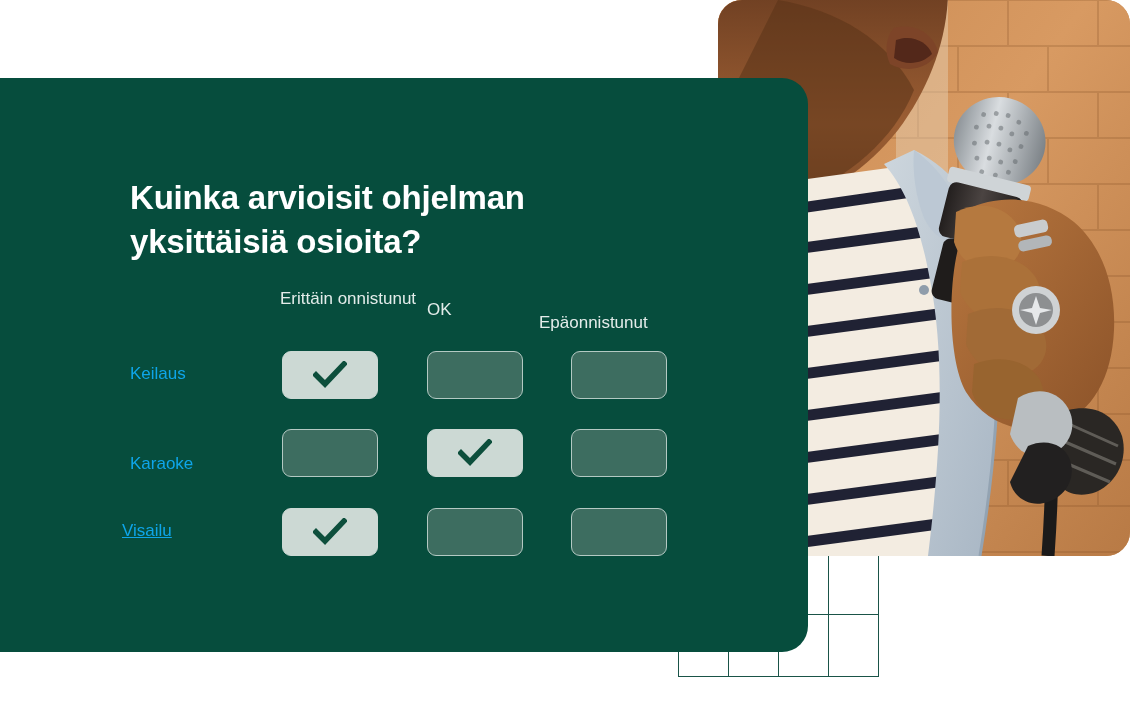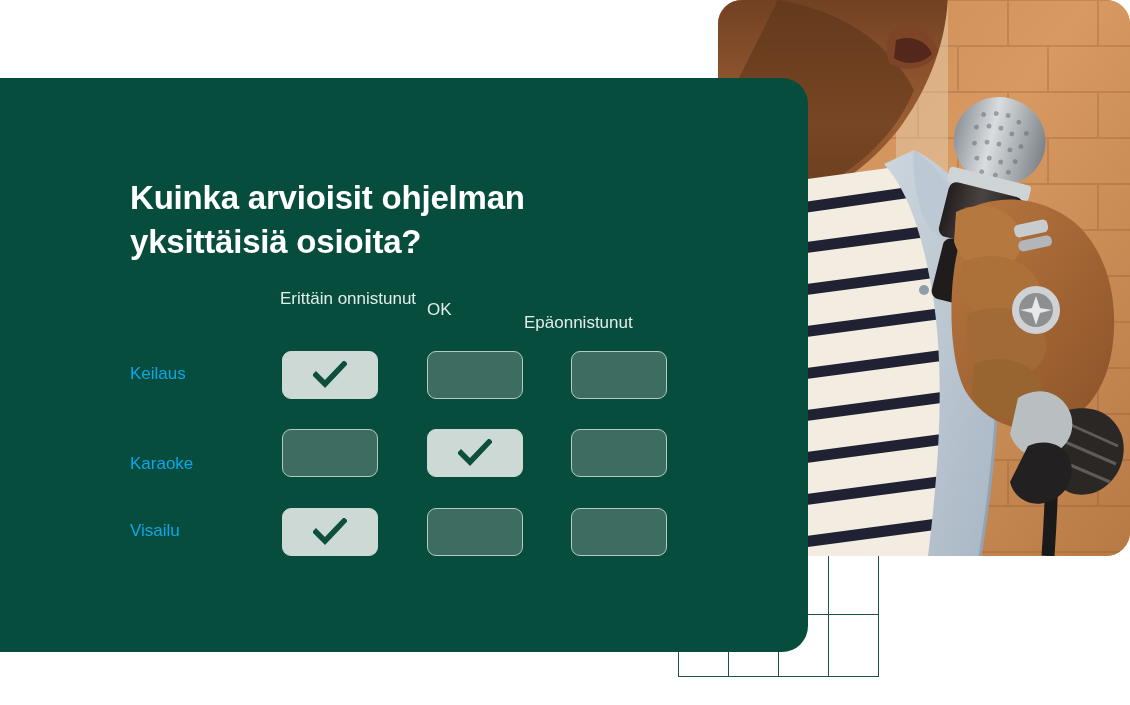--- a/index.html
+++ b/index.html
@@ -266,21 +266,21 @@
 
 <div class="card">
   <div class="card-inner">
 
     <div class="heading">Kuinka arvioisit ohjelman yksittäisiä osioita?</div>
 
     <div class="matrix">
 
       <div class="col-head" style="left:280px; top:209px;">Erittäin onnistunut</div>
       <div class="col-head" style="left:427px; top:220px;">OK</div>
-      <div class="col-head" style="left:524px; top:233px; width:200px;">Epäonnistunut</div>
+      <div class="col-head" style="left:539px; top:233px; width:200px;">Epäonnistunut</div>
 
       <div class="row-label" style="left:130px; top:285px;">Keilaus</div>
       <div class="opt on" style="left:282px; top:273px;">
         <span class="check">
           <svg width="34" height="28" viewBox="0 0 34 28">
               <path d="M3 14 L12 23 L31 3" fill="none" stroke="#0d4f3c" stroke-width="5.5" stroke-linecap="square"></path>
             </svg>
         </span>
       </div>
       <div class="opt off" style="left:427px; top:273px;">
@@ -298,21 +298,21 @@
         <span class="check">
           <svg width="34" height="28" viewBox="0 0 34 28">
               <path d="M3 14 L12 23 L31 3" fill="none" stroke="#0d4f3c" stroke-width="5.5" stroke-linecap="square"></path>
             </svg>
         </span>
       </div>
       <div class="opt off" style="left:571px; top:351px;">
         
       </div>
 
-      <div class="row-label" style="left:130px; top:442px;">Visailu</div>
+      <div class="row-label" style="left:122px; top:442px;text-decoration:underline;">Visailu</div>
       <div class="opt on" style="left:282px; top:430px;">
         <span class="check">
           <svg width="34" height="28" viewBox="0 0 34 28">
               <path d="M3 14 L12 23 L31 3" fill="none" stroke="#0d4f3c" stroke-width="5.5" stroke-linecap="square"></path>
             </svg>
         </span>
       </div>
       <div class="opt off" style="left:427px; top:430px;">
         
       </div>

